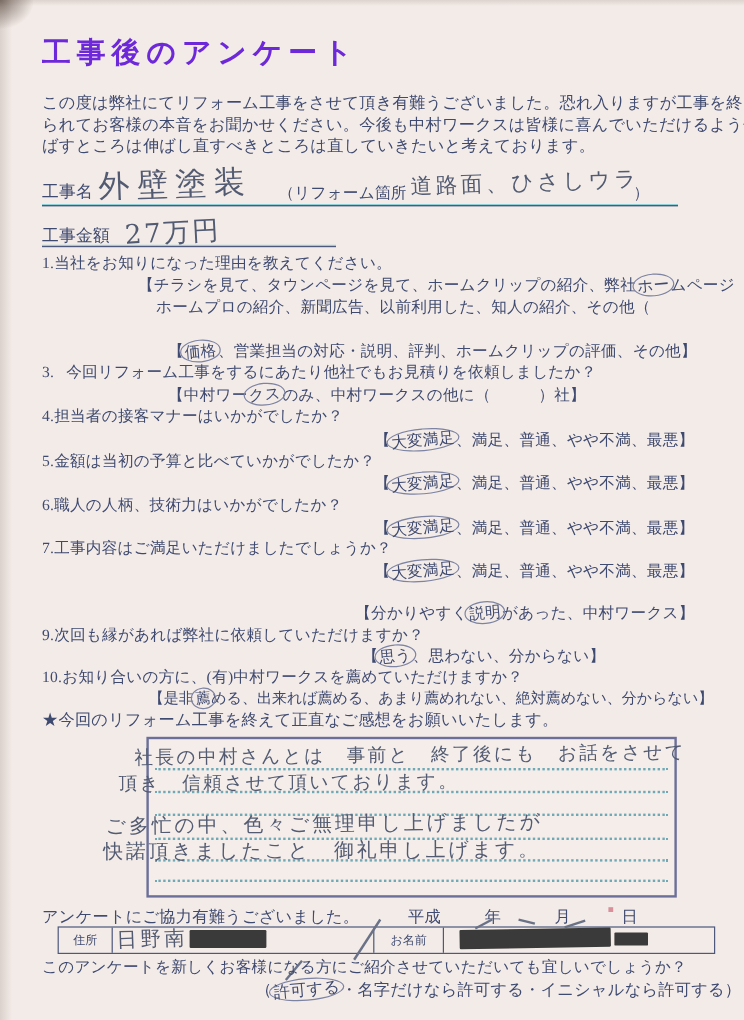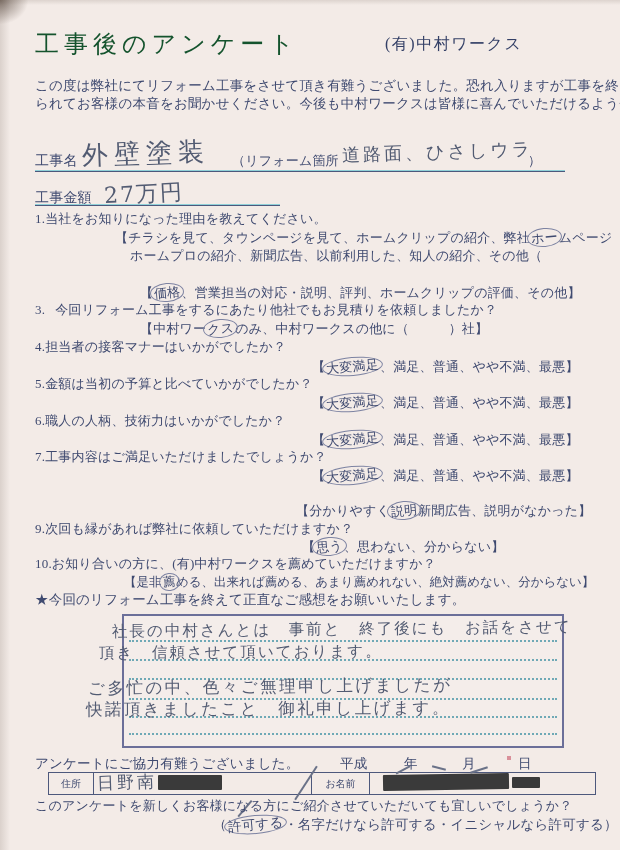--- a/index.html
+++ b/index.html
@@ -5,21 +5,21 @@
   html,body{margin:0;padding:0;background:#e8e0db;}
   .page{
     position:relative;width:620px;height:850px;overflow:hidden;
     background:#f3ebe7;
     font-family:"Liberation Serif","DejaVu Serif",serif;
     color:#3f4a70;
   }
   .abs{position:absolute;white-space:nowrap;}
   .t13{font-size:13px;letter-spacing:.2px;line-height:17px;}
   .t12{font-size:12.5px;letter-spacing:0;line-height:16px;}
-  .title{font-size:24px;font-weight:normal;letter-spacing:5px;color:#14532d;}
+  .title{font-size:24px;font-weight:bold;letter-spacing:5px;color:#6d28d9;}
   .company{font-size:16px;letter-spacing:1.5px;color:#333f66;}
   .hand{color:#525b72;font-family:"DejaVu Serif","Liberation Serif",serif;}
   .circ{
     display:inline-block;border:1.5px solid #7d83a2;border-radius:50%;
     padding:0 3px;margin:0 -3px;transform:rotate(-5deg);
   }
   .rule{position:absolute;height:2px;background:linear-gradient(to bottom,#8fd0d8 40%,#4d587c 60%);}
   .dotline{position:absolute;left:5px;right:5px;border-bottom:2px dotted #6fa9b6;height:0;}
   .redact{position:absolute;background:#3a3a3a;border-radius:1px;}
   .stroke{position:absolute;background:#6a7288;}
@@ -45,24 +45,24 @@
 </head>
 <body>
 
 <div class="page">
 
   <div class="left-strip"></div>
   <div class="top-strip"></div>
   <div class="corner-blob"></div>
 
   <div class="abs title" style="left:35px;top:28px">工事後のアンケート</div>
-  <div class="abs company" style="left:385px;top:34px">(有)中村ワークス</div>
 
   <div class="abs t13" style="left:35px;top:77px;font-size:13.5px">この度は弊社にてリフォーム工事をさせて頂き有難うございました。恐れ入りますが工事を終え</div>
   <div class="abs t13" style="left:35px;top:95px;font-size:13.5px">られてお客様の本音をお聞かせください。今後も中村ワークスは皆様に喜んでいただけるよう伸</div>
+  <div class="abs t13" style="left:35px;top:113px;font-size:13.5px">ばすところは伸ばし直すべきところは直していきたいと考えております。</div>
 
   <div class="abs t13" style="left:35px;top:152px;font-size:14px">工事名</div>
   <div class="abs hand" style="left:82px;top:136px;font-size:26px;letter-spacing:6px;transform:rotate(-2deg)">外壁塗装</div>
   <div class="abs t13" style="left:232px;top:152px">（リフォーム箇所</div>
   <div class="abs hand" style="left:342px;top:140px;font-size:18px;letter-spacing:3px;transform:rotate(-2deg)">道路面、ひさしウラ</div>
   <div class="abs t13" style="left:528px;top:152px">）</div>
   <div class="rule" style="left:35px;top:170px;width:530px"></div>
 
   <div class="abs t13" style="left:35px;top:189px;font-size:14px">工事金額</div>
   <div class="abs hand" style="left:104px;top:179px;font-size:22px;letter-spacing:2px;transform:rotate(-3deg)">27万円</div>
@@ -82,21 +82,21 @@
 
   <div class="abs t13" style="left:35px;top:375px"><span>5.</span><span>金額は当初の予算と比べていかがでしたか？</span></div>
   <div class="abs t13" style="left:312px;top:393px"><span>【</span><span class="circ">大変満足</span><span>、満足、普通、やや不満、最悪】</span></div>
 
   <div class="abs t13" style="left:35px;top:412px"><span>6.</span><span>職人の人柄、技術力はいかがでしたか？</span></div>
   <div class="abs t13" style="left:312px;top:430px"><span>【</span><span class="circ">大変満足</span><span>、満足、普通、やや不満、最悪】</span></div>
 
   <div class="abs t13" style="left:35px;top:448px"><span>7.</span><span>工事内容はご満足いただけましたでしょうか？</span></div>
   <div class="abs t13" style="left:312px;top:466px"><span>【</span><span class="circ">大変満足</span><span>、満足、普通、やや不満、最悪】</span></div>
 
-  <div class="abs t13" style="left:296px;top:501px"><span>【分かりやすく</span><span class="circ">説明</span><span>新聞広告、説明がなかった】</span></div>
+  <div class="abs t13" style="left:296px;top:501px"><span>【分かりやすく</span><span class="circ">説明</span><span>があった、中村ワークス】</span></div>
 
   <div class="abs t13" style="left:35px;top:520px"><span>9.</span><span>次回も縁があれば弊社に依頼していただけますか？</span></div>
   <div class="abs t13" style="left:302px;top:537px"><span>【</span><span class="circ">思う</span><span>、思わない、分からない】</span></div>
 
   <div class="abs t13" style="left:35px;top:555px"><span>10.</span><span>お知り合いの方に、(有)中村ワークスを薦めていただけますか？</span></div>
   <div class="abs t12" style="left:124px;top:573px"><span>【是非</span><span class="circ">薦</span><span>める、出来れば薦める、あまり薦めれない、絶対薦めない、分からない】</span></div>
 
   <div class="abs t13" style="left:35px;top:591px;font-size:13.5px">★今回のリフォーム工事を終えて正直なご感想をお願いいたします。</div>
 
   <div class="box">

